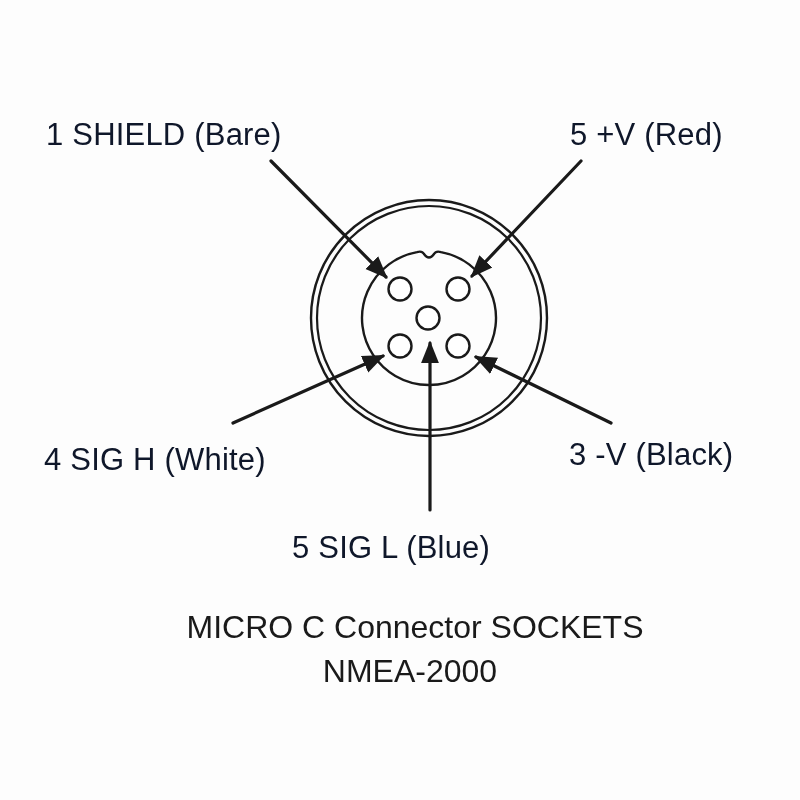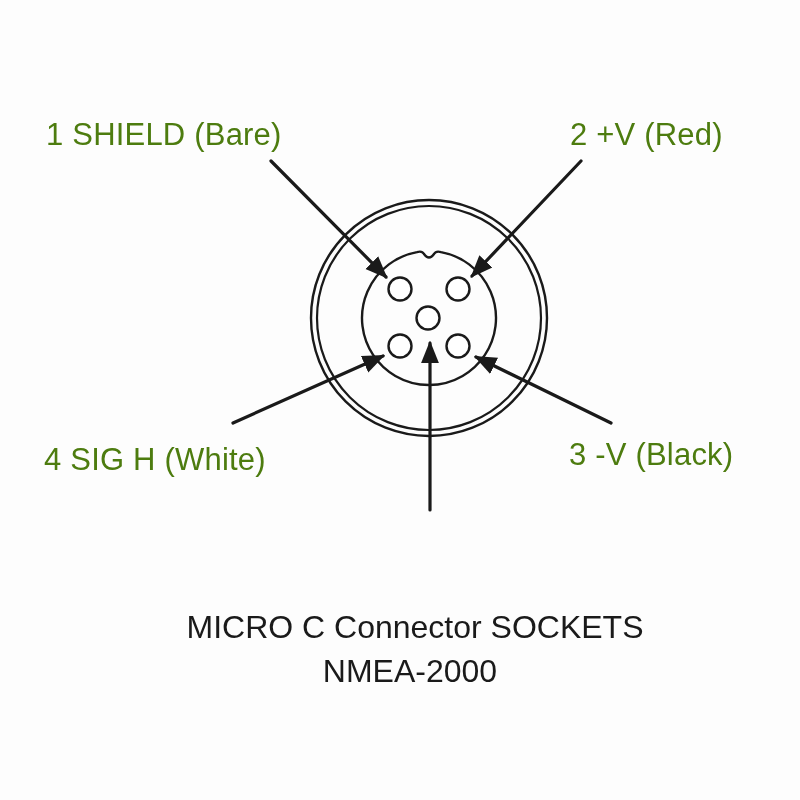--- a/index.html
+++ b/index.html
@@ -12,21 +12,21 @@
     font-family: "Liberation Sans", "DejaVu Sans", sans-serif;
     color: #1a1a1a;
   }
   svg.diagram { position: absolute; left: 0; top: 0; }
   .label {
     position: absolute;
     font-size: 31px;
     line-height: 36px;
     white-space: nowrap;
     letter-spacing: 0.2px;
-    color: #4d7c0f;
+    color: #0f172a;
   }
   .caption {
     position: absolute;
     left: 0;
     width: 800px;
     text-align: center;
     font-size: 32px;
     line-height: 38px;
     color: #1a1a1a;
     white-space: nowrap;
@@ -66,20 +66,21 @@
     <g stroke="#1a1a1a" stroke-width="3.2" stroke-linecap="round">
       <line x1="271" y1="161" x2="386" y2="277" marker-end="url(#arrowhead)"></line>
       <line x1="581" y1="161" x2="472" y2="276" marker-end="url(#arrowhead)"></line>
       <line x1="233" y1="423" x2="383" y2="356" marker-end="url(#arrowhead)"></line>
       <line x1="611" y1="423" x2="476" y2="357" marker-end="url(#arrowhead)"></line>
       <line x1="430" y1="510" x2="430" y2="343" marker-end="url(#arrowhead)"></line>
     </g>
   </svg>
 
   <div class="label" style="left:46px; top:117px;">1 SHIELD (Bare)</div>
-  <div class="label" style="left:570px; top:117px;">2 +V (Red)</div>
+  <div class="label" style="left:570px; top:117px;">5 +V (Red)</div>
   <div class="label" style="left:32px; top:442px;margin-left:12px;">4 SIG H (White)</div>
   <div class="label" style="left:569px; top:437px;text-align:right;">3 -V (Black)</div>
+  <div class="label" style="left:292px; top:530px;">5 SIG L (Blue)</div>
 
   <div class="caption" style="top:608px; left:15px;">MICRO C Connector SOCKETS</div>
   <div class="caption" style="top:652px; left:10px;">NMEA-2000</div>
 
 </div>
 
 </body></html>

